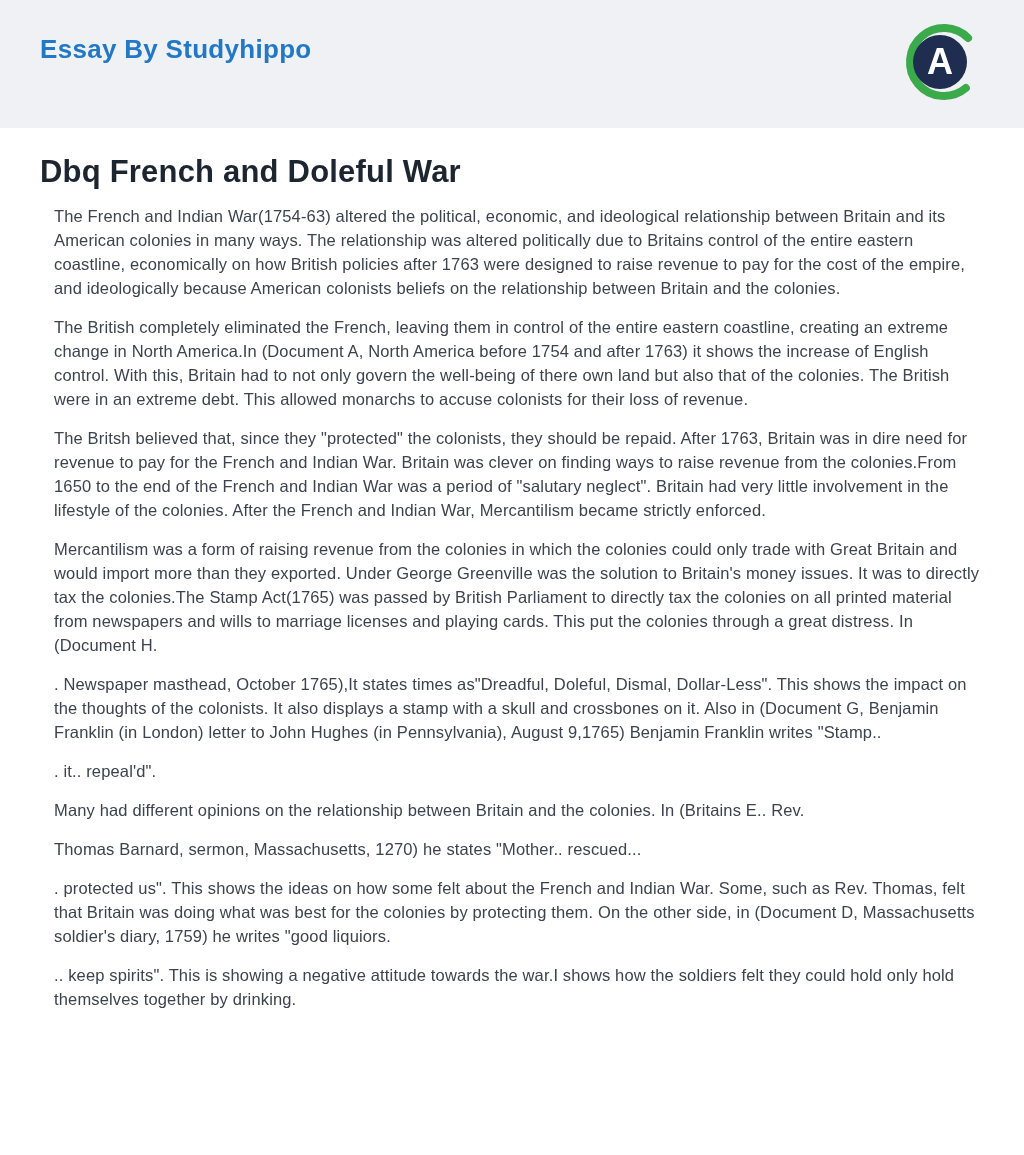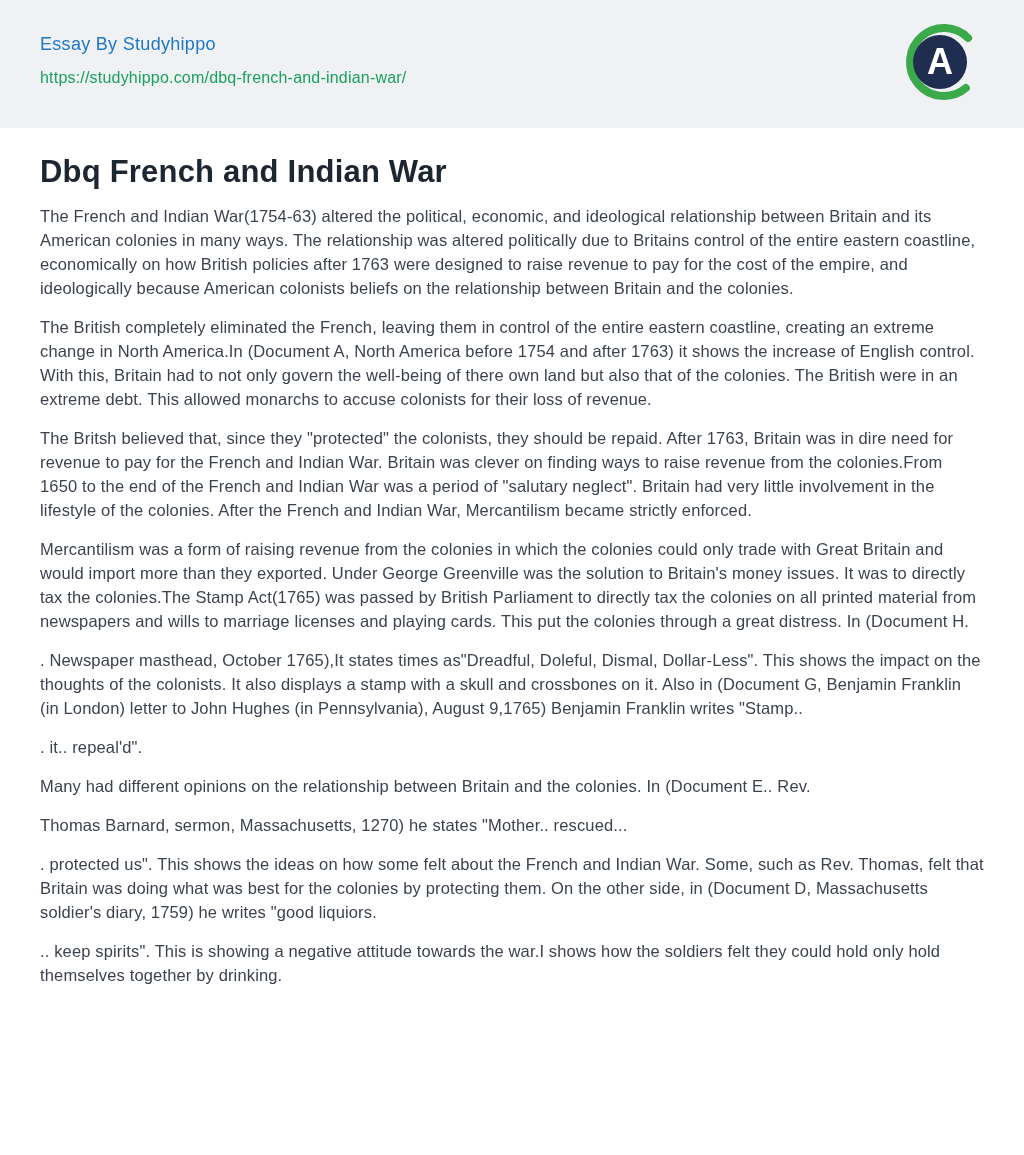--- a/index.html
+++ b/index.html
@@ -15,22 +15,22 @@
     position: relative;
   }
   .site-header {
     background: #eff1f4;
     height: 128px;
     padding: 34px 40px 0 40px;
     position: relative;
   }
   .site-title {
     color: #2178c6;
-    font-size: 18px;
-    font-weight: normal;
+    font-size: 26px;
+    font-weight: bold;
     letter-spacing: 0.3px;
     text-decoration: none;
     display: inline-block;
   }
   .site-url {
     display: block;
     margin-top: 14px;
     color: #1ba15b;
     font-size: 16px;
     text-decoration: none;
@@ -52,50 +52,50 @@
     font-weight: bold;
     letter-spacing: 0.2px;
     margin-bottom: 14px;
   }
   .essay p {
     color: #3c434e;
     font-size: 16.5px;
     line-height: 24px;
     letter-spacing: 0.15px;
     margin-bottom: 15px;
+    margin-left: 14px;
   }
 </style>
 </head>
 <body>
 
 <div class="page">
 
   <header class="site-header">
     <a href="#" class="site-title">Essay By Studyhippo</a>
-    <a href="#" class="site-url">https://studyhippo.com/dbq-french-and-indian-war/</a>
 
     <div class="logo">
       <svg width="80" height="80" viewBox="0 0 80 80">
         <circle cx="40" cy="40" r="34" fill="none" stroke="#3aaa4b" stroke-width="8" stroke-dasharray="157 57" stroke-linecap="round" transform="rotate(50 40 40)"></circle>
         <circle cx="36" cy="40" r="27" fill="#1e2d50"></circle>
         <text x="36" y="52" text-anchor="middle" font-family="Liberation Sans, sans-serif" font-size="36" font-weight="bold" fill="#ffffff">A</text>
       </svg>
     </div>
   </header>
 
   <main class="content">
-    <h1 class="article-title">Dbq French and Indian War</h1>
+    <h1 class="article-title">Dbq French and Doleful War</h1>
 
     <div class="essay">
         <p>The French and Indian War(1754-63) altered the political, economic, and ideological relationship between Britain and its American colonies in many ways. The relationship was altered politically due to Britains control of the entire eastern coastline, economically on how British policies after 1763 were designed to raise revenue to pay for the cost of the empire, and ideologically because American colonists beliefs on the relationship between Britain and the colonies.</p>
         <p>The British completely eliminated the French, leaving them in control of the entire eastern coastline, creating an extreme change in North America.In (Document A, North America before 1754 and after 1763) it shows the increase of English control. With this, Britain had to not only govern the well-being of there own land but also that of the colonies. The British were in an extreme debt. This allowed monarchs to accuse colonists for their loss of revenue.</p>
         <p>The Britsh believed that, since they "protected" the colonists, they should be repaid. After 1763, Britain was in dire need for revenue to pay for the French and Indian War. Britain was clever on finding ways to raise revenue from the colonies.From 1650 to the end of the French and Indian War was a period of "salutary neglect". Britain had very little involvement in the lifestyle of the colonies. After the French and Indian War, Mercantilism became strictly enforced.</p>
         <p>Mercantilism was a form of raising revenue from the colonies in which the colonies could only trade with Great Britain and would import more than they exported. Under George Greenville was the solution to Britain's money issues. It was to directly tax the colonies.The Stamp Act(1765) was passed by British Parliament to directly tax the colonies on all printed material from newspapers and wills to marriage licenses and playing cards. This put the colonies through a great distress. In (Document H.</p>
         <p>. Newspaper masthead, October 1765),It states times as"Dreadful, Doleful, Dismal, Dollar-Less". This shows the impact on the thoughts of the colonists. It also displays a stamp with a skull and crossbones on it. Also in (Document G, Benjamin Franklin (in London) letter to John Hughes (in Pennsylvania), August 9,1765) Benjamin Franklin writes "Stamp..</p>
         <p>. it.. repeal'd".</p>
-        <p>Many had different opinions on the relationship between Britain and the colonies. In (Document E.. Rev.</p>
+        <p>Many had different opinions on the relationship between Britain and the colonies. In (Britains E.. Rev.</p>
         <p>Thomas Barnard, sermon, Massachusetts, 1270) he states "Mother.. rescued...</p>
         <p>. protected us". This shows the ideas on how some felt about the French and Indian War. Some, such as Rev. Thomas, felt that Britain was doing what was best for the colonies by protecting them. On the other side, in (Document D, Massachusetts soldier's diary, 1759) he writes "good liquiors.</p>
         <p>.. keep spirits". This is showing a negative attitude towards the war.I shows how the soldiers felt they could hold only hold themselves together by drinking.</p>
       </div>
   </main>
 
 </div>
 
 </body></html>

